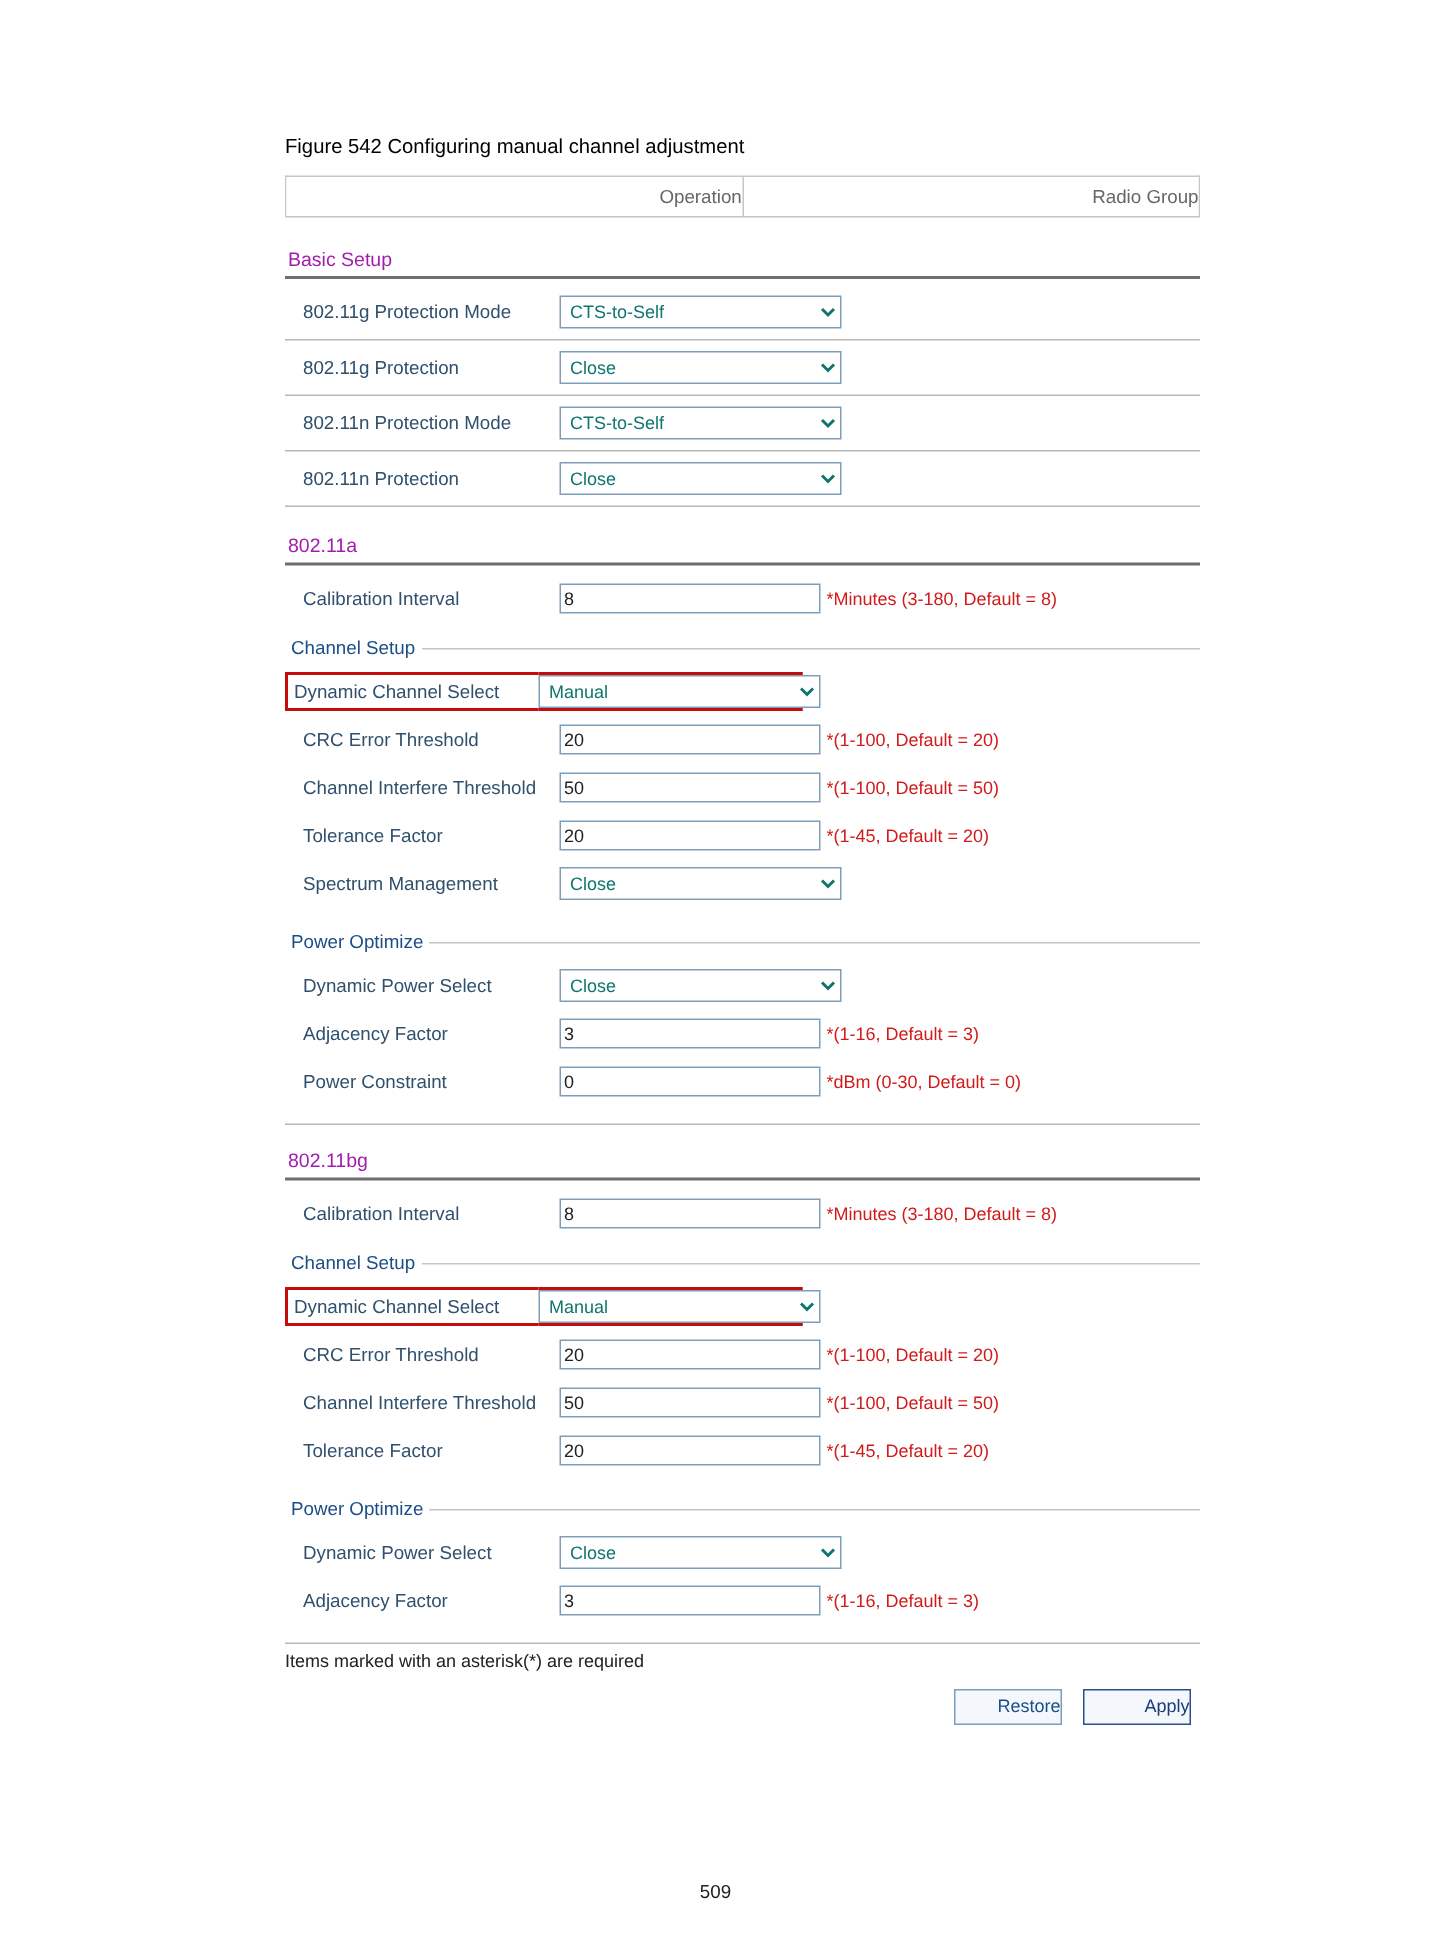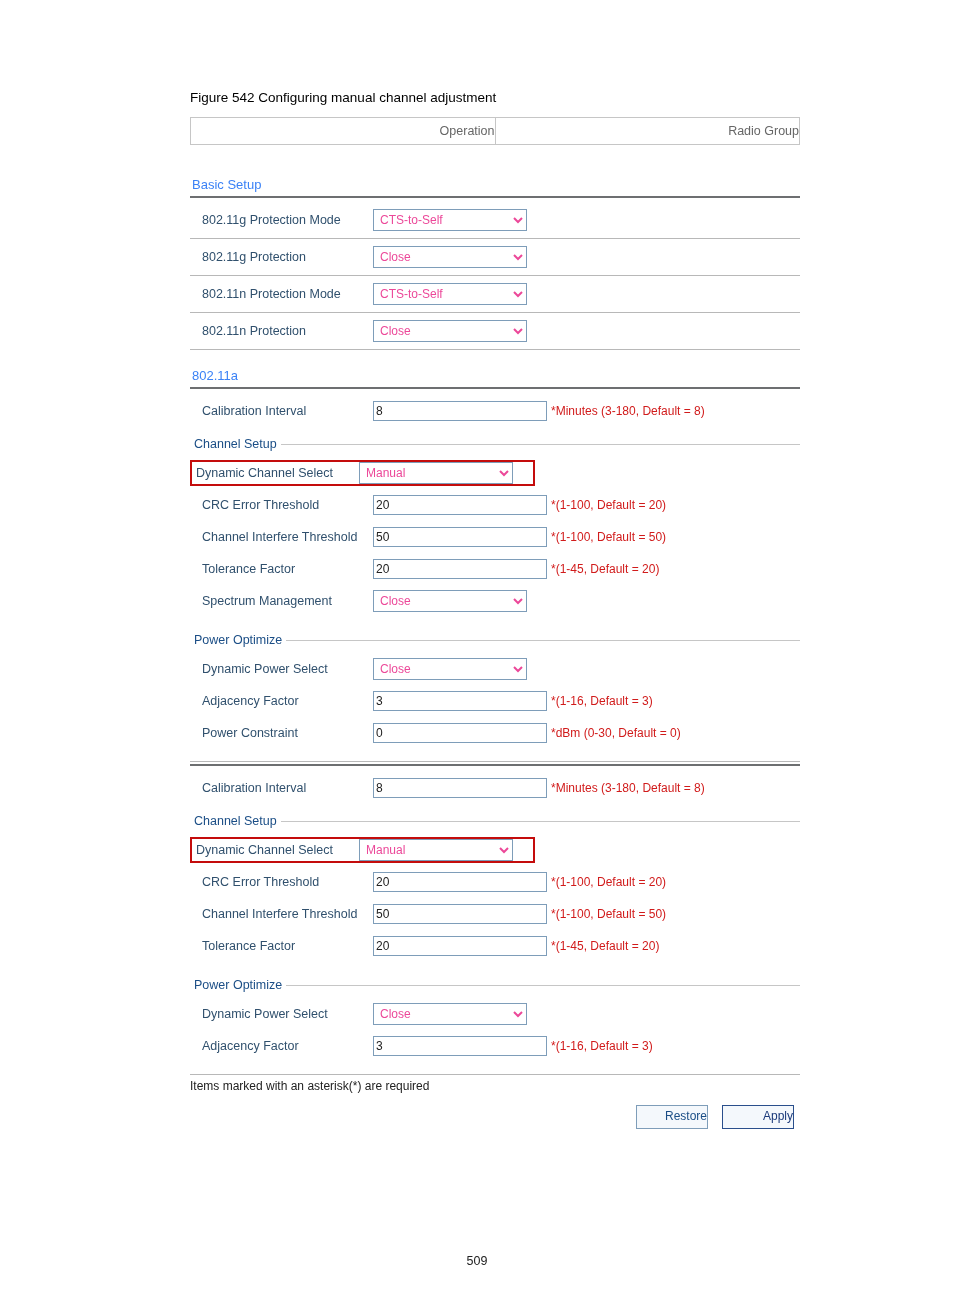--- a/index.html
+++ b/index.html
@@ -4,29 +4,29 @@
 <style>
   html,body{margin:0;padding:0;background:#fff;font-family:Arial,Helvetica,sans-serif;font-size:12.5px;color:#333}
   .page{width:954px;min-height:1296px;margin:0 auto;position:relative;padding-top:90px;padding-left:190px;box-sizing:border-box}
   .fig-title{color:#000000;font-weight:normal;font-size:13.5px;margin-bottom:12px}
   .panel-wrap{width:610px}
   .tabs{display:flex;border:1px solid #c6c6c6;border-bottom:none}
   .tab{flex:1;text-align:right;padding:6px 0;border-right:1px solid #c6c6c6;background:#fff;color:#666}
   .tab:last-child{border-right:none}
   .tab.active{background:#e7eef6;color:#888}
   .panel-body{border-top:1px solid #c6c6c6;padding-top:14px}
-  .section-title{color:#3b82f6;font-size:13px;margin:18px 2px 4px}
+  .section-title{color:#a21caf;font-size:13px;margin:6px 2px 4px}
   .thick-sep{height:2px;background:#6d6f71;margin-bottom:6px}
   .thin-sep{height:1px;background:#b8b8b8;margin:2px 0}
   .row{display:flex;align-items:center;min-height:32px}
   .lab{width:171px;padding-left:12px;color:#30506d}
   .lab2{width:163px;padding-left:4px;color:#30506d}
   .ctl{width:172px}
   .hint{color:#d11b1b;padding-left:6px;font-size:12px}
-  select.sel{width:154px;height:22px;border:1px solid #7e9db9;background:#fff;font-size:12px;color:#ec4899;padding-left:2px}
+  select.sel{width:188px;height:22px;border:1px solid #7e9db9;background:#fff;font-size:12px;color:#0f766e;padding-left:2px}
   input.txtnum{width:168px;height:18px;border:1px solid #7e9db9;background:#fff;font-size:12px;color:#222;padding:0 2px}
   fieldset.grp{border:1px solid #c6c6c6;border-left:none;border-right:none;border-bottom:none;margin:10px 0 6px;padding:6px 0}
   fieldset.grp legend{color:#1b4e86;font-size:12.5px;padding:0 4px}
   .highlight-row .lab2{border:2px solid #c40c0c;border-right:none;height:22px;display:flex;align-items:center}
   .highlight-row .ctl{border:2px solid #c40c0c;border-left:none;padding-right:2px}
   .footnote{color:#222;font-size:12px;margin-top:4px}
   .btnrow{display:flex;justify-content:flex-end;gap:14px;margin-top:12px;padding-right:6px}
   .btn{min-width:70px;height:22px;border:1px solid #7e9db9;background:#f4f8fc;color:#1b4e86;font-size:12px;text-align:right;line-height:20px;display:inline-block}
   .btn.primary{border-color:#2a4f8c;color:#1b3a7a}
   .pgnum{position:absolute;left:0;right:0;bottom:28px;text-align:center;font-size:12.5px;color:#222}
@@ -120,20 +120,21 @@
           <div class="hint">*(1-16, Default = 3)</div>
         </div>
         <div class="row">
           <div class="lab">Power Constraint</div>
           <div class="ctl"><input class="txtnum" value="0" style=""></div>
           <div class="hint">*dBm (0-30, Default = 0)</div>
         </div>
       </fieldset>
       <div class="thin-sep"></div>
 
+      <div class="section-title" style="margin-top:16px">802.11bg</div>
       <div class="thick-sep"></div>
 
       <div class="row">
         <div class="lab">Calibration Interval</div>
         <div class="ctl"><input class="txtnum" value="8" style=""></div>
         <div class="hint">*Minutes (3-180, Default = 8)</div>
       </div>
 
       <fieldset class="grp">
         <legend>Channel Setup</legend>

